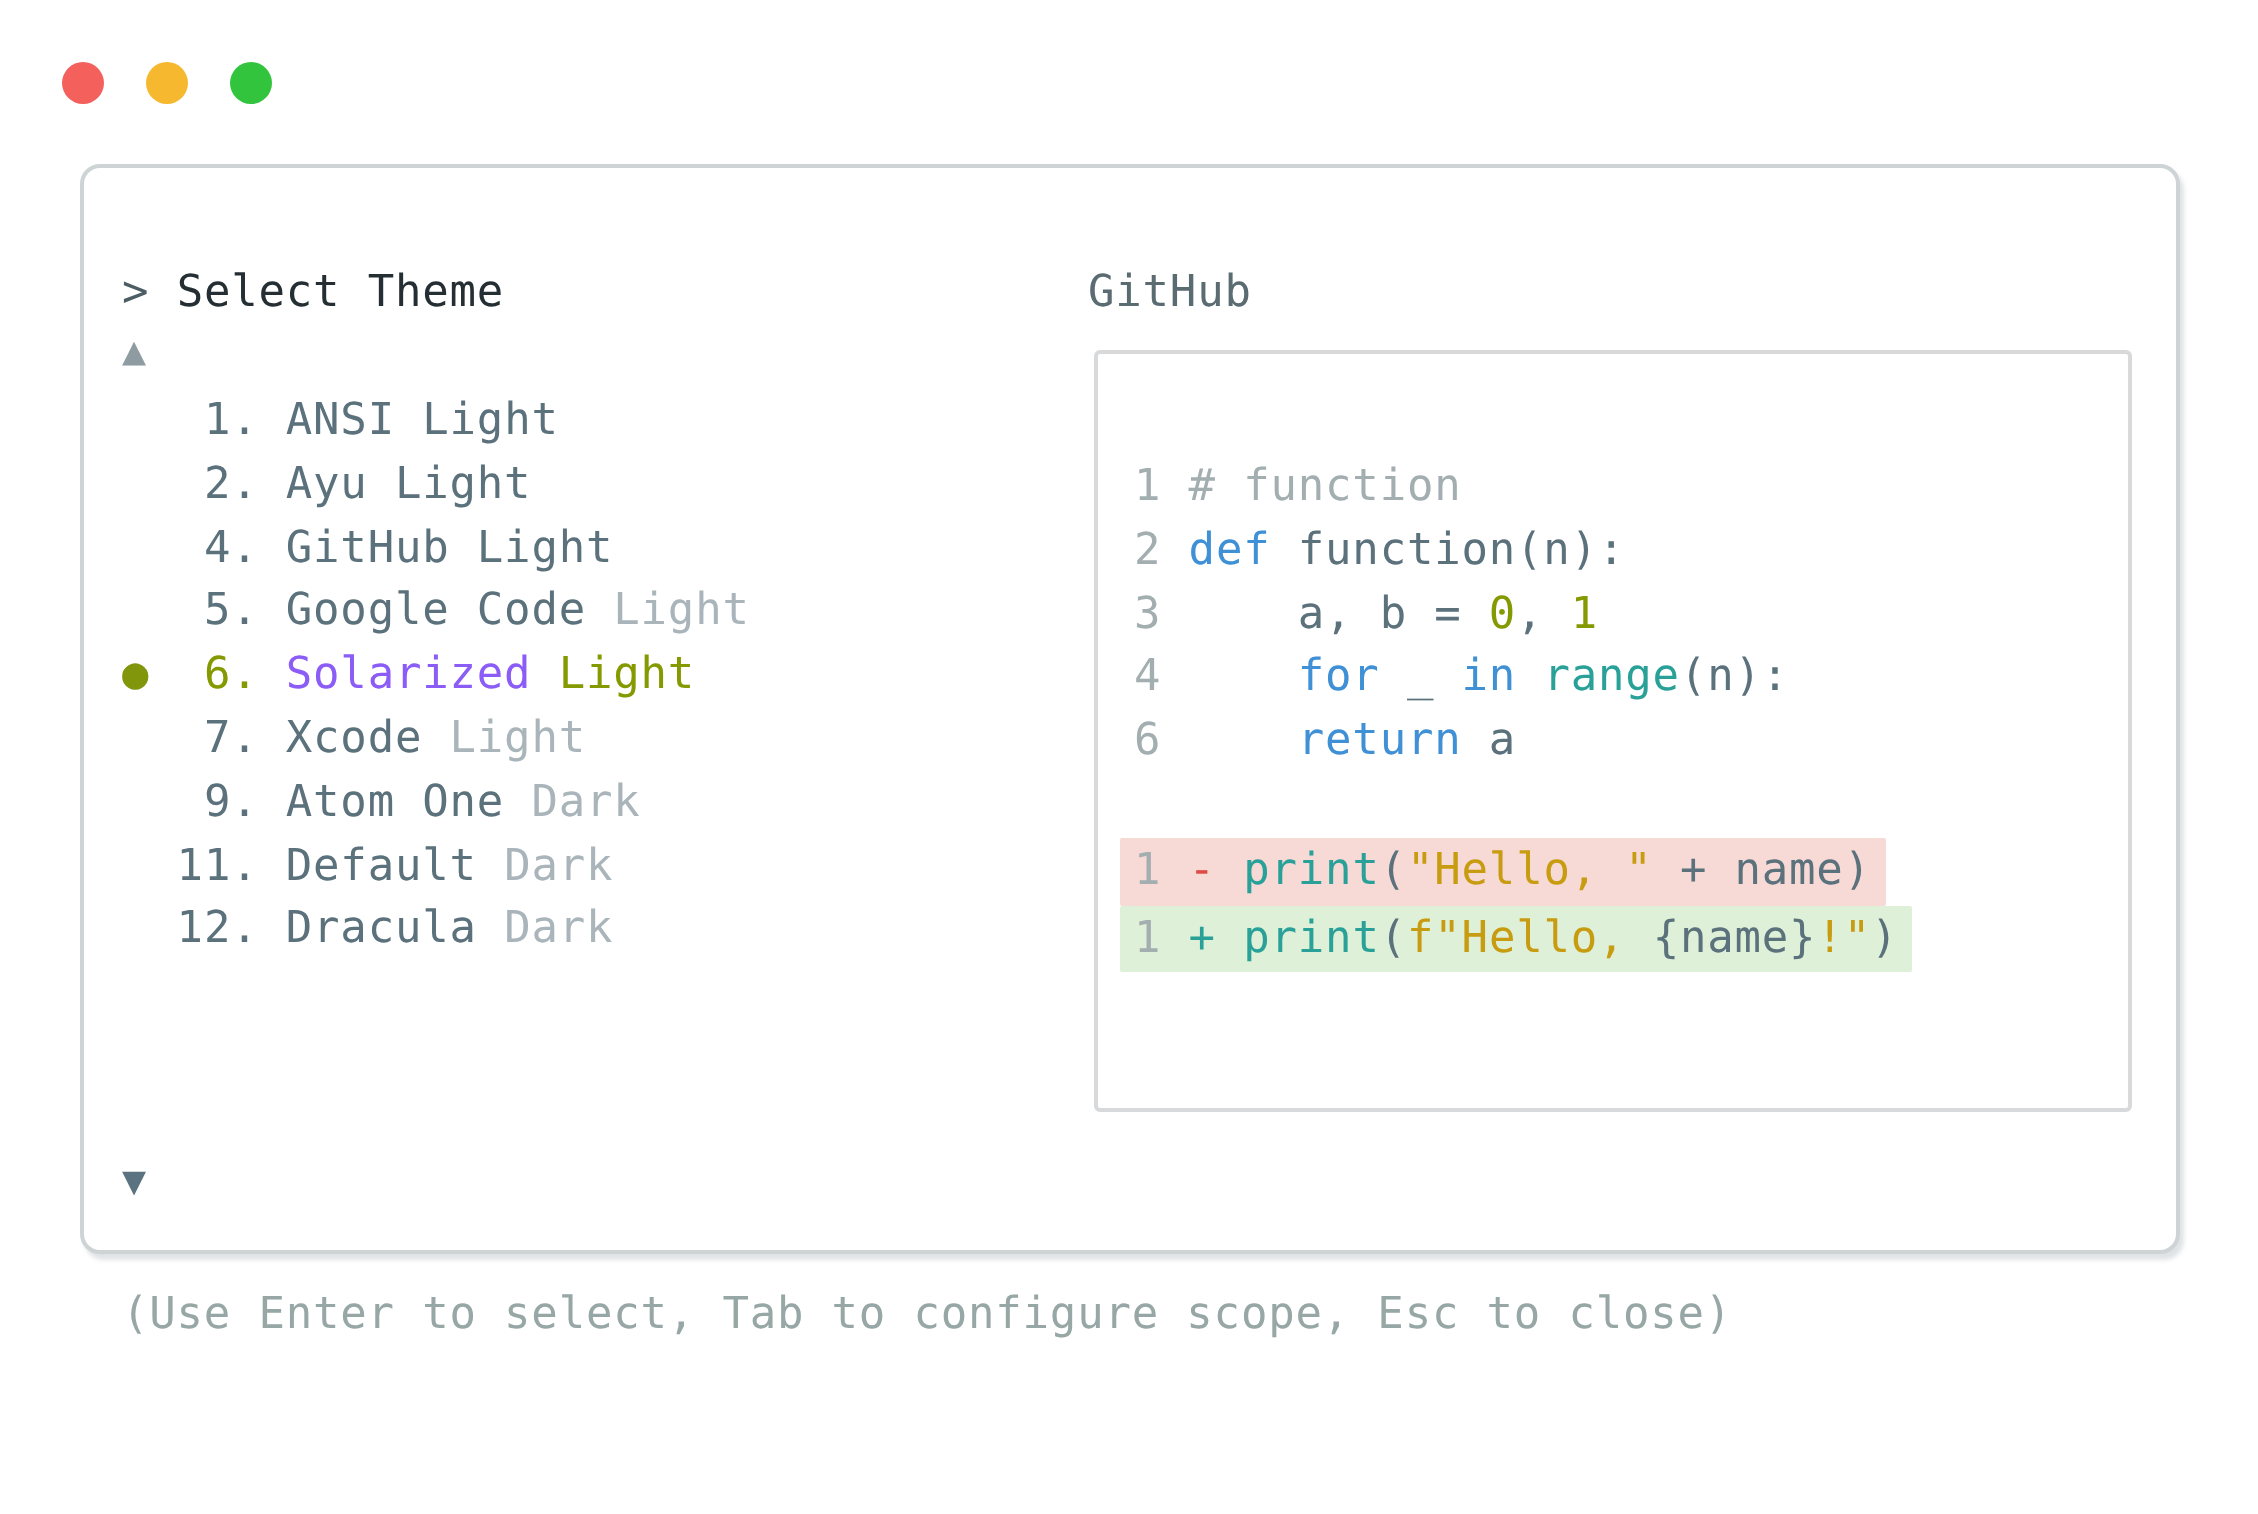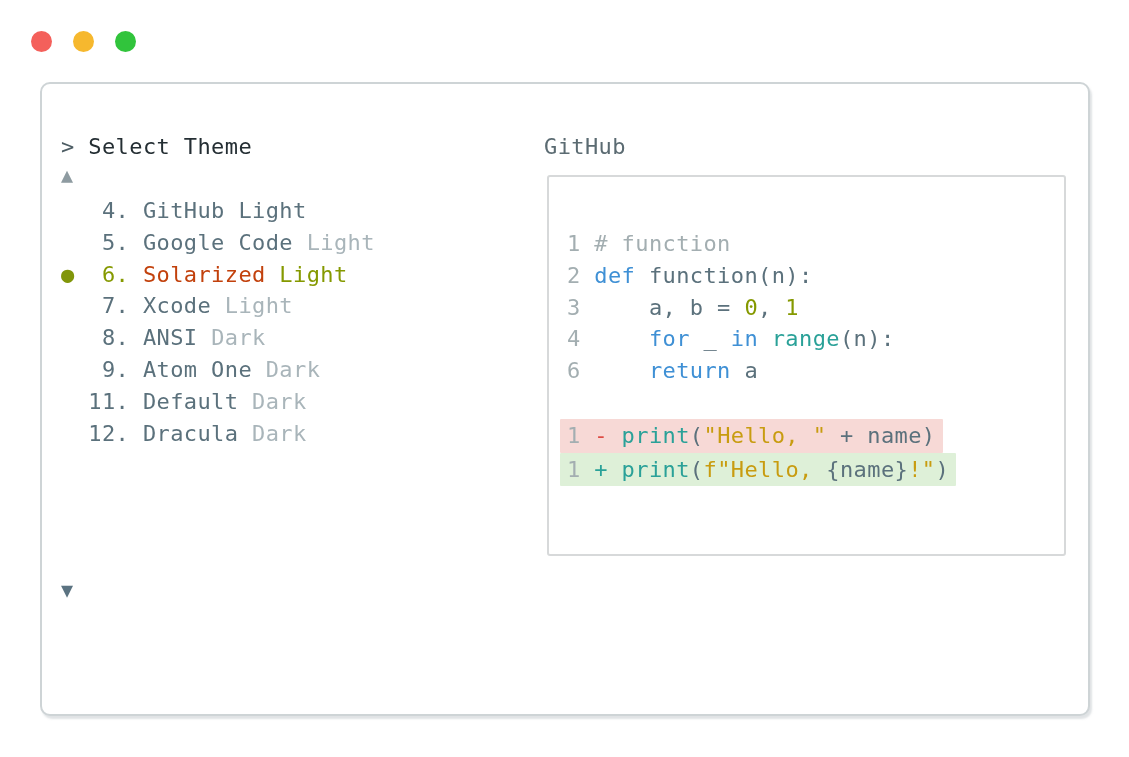--- a/index.html
+++ b/index.html
@@ -9,21 +9,21 @@
     font-size:22px; letter-spacing:0.4px; color:#5b717c;
     position:relative;
   }
 
   
   .traffic { position:absolute; left:31px; top:31px; display:flex; gap:21px; }
   .dot { width:21px; height:21px; border-radius:50%; }
 
   
   .panel {
-    position:absolute; left:40px; top:82px; width:1050px; height:634px;
+    position:absolute; left:40px; top:82px; width:1050px; height:545px;
     background:#ffffff; border:2px solid #ced4d6; border-radius:10px;
     box-shadow:2px 3px 2px rgba(165,176,180,0.35);
   }
 
   .prompt { position:absolute; left:19px; top:47px; line-height:32px; white-space:pre; }
   .prompt .arrow { color:#4d5d64; }
   .prompt .title { color:#242e33; }
 
   .scroll-arrow { position:absolute; left:19px; font-size:20px; line-height:24px; }
   .scroll-up   { top:79px;  color:#8e9ba1; }
@@ -56,32 +56,34 @@
   <div class="dot" style="background: rgb(49, 196, 60);"></div>
 </div>
 
 <div class="panel">
 
   <div class="prompt"><span class="arrow">&gt;</span><span> </span><span class="title">Select Theme</span></div>
 
   <div class="scroll-arrow scroll-up">▲</div>
 
   <div class="theme-list">
+      <div class="theme-row"><span class="marker"> </span><span class="num" style="color: rgb(91, 113, 124);">  1. </span><span style="color: rgb(91, 113, 124);">ANSI</span><span style="color: rgb(91, 113, 124);"> Light</span></div>
+      <div class="theme-row"><span class="marker"> </span><span class="num" style="color: rgb(91, 113, 124);">  2. </span><span style="color: rgb(91, 113, 124);">Ayu</span><span style="color: rgb(91, 113, 124);"> Light</span></div>
       <div class="theme-row"><span class="marker"> </span><span class="num" style="color: rgb(91, 113, 124);">  4. </span><span style="color: rgb(91, 113, 124);">GitHub</span><span style="color: rgb(91, 113, 124);"> Light</span></div>
       <div class="theme-row"><span class="marker"> </span><span class="num" style="color: rgb(91, 113, 124);">  5. </span><span style="color: rgb(91, 113, 124);">Google Code</span><span style="color: rgb(169, 181, 186);"> Light</span></div>
-      <div class="theme-row"><span class="marker" style="color: rgb(129, 150, 10);">●</span><span class="num" style="color: rgb(133, 153, 0);">  6. </span><span style="color: #c2410c;">Solarized</span><span style="color: rgb(133, 153, 0);"> Light</span></div>
+      <div class="theme-row"><span class="marker" style="color: rgb(129, 150, 10);">●</span><span class="num" style="color: rgb(133, 153, 0);">  6. </span><span style="color: #8b5cf6;">Solarized</span><span style="color: rgb(133, 153, 0);"> Light</span></div>
       <div class="theme-row"><span class="marker"> </span><span class="num" style="color: rgb(91, 113, 124);">  7. </span><span style="color: rgb(91, 113, 124); text-align: center;">Xcode</span><span style="color: rgb(169, 181, 186);"> Light</span></div>
-      <div class="theme-row"><span class="marker"> </span><span class="num" style="color: rgb(91, 113, 124);">  8. </span><span style="color: rgb(91, 113, 124);">ANSI</span><span style="color: rgb(169, 181, 186);"> Dark</span></div>
       <div class="theme-row"><span class="marker"> </span><span class="num" style="color: rgb(91, 113, 124);">  9. </span><span style="color: rgb(91, 113, 124);">Atom One</span><span style="color: rgb(169, 181, 186);"> Dark</span></div>
       <div class="theme-row"><span class="marker"> </span><span class="num" style="color: rgb(91, 113, 124);"> 11. </span><span style="color: rgb(91, 113, 124);">Default</span><span style="color: rgb(169, 181, 186);"> Dark</span></div>
       <div class="theme-row"><span class="marker"> </span><span class="num" style="color: rgb(91, 113, 124);"> 12. </span><span style="color: rgb(91, 113, 124);">Dracula</span><span style="color: rgb(169, 181, 186);"> Dark</span></div>
     </div>
 
   <div class="scroll-arrow scroll-down">▼</div>
 
+  <div class="help">(Use Enter to select, Tab to configure scope, Esc to close)</div>
 
   <div class="preview-label">GitHub</div>
 
   <div class="preview-box">
     <div class="code">
         <div class="code-line"><span class="lineno" style="color: rgb(163, 174, 177);">1 </span><span style="color: rgb(163, 174, 177);"># function</span></div>
         <div class="code-line"><span class="lineno" style="color: rgb(163, 174, 177);">2 </span><span style="color: rgb(63, 144, 213);">def</span><span style="color: rgb(91, 113, 124);"> function(n):</span></div>
         <div class="code-line"><span class="lineno" style="color: rgb(163, 174, 177);">3 </span><span style="color: rgb(91, 113, 124);">    a, b = </span><span style="color: rgb(133, 153, 0);">0</span><span style="color: rgb(91, 113, 124);">, </span><span style="color: rgb(133, 153, 0);">1</span></div>
         <div class="code-line"><span class="lineno" style="color: rgb(163, 174, 177);">4 </span><span style="color: rgb(91, 113, 124);">    </span><span style="color: rgb(63, 144, 213);">for</span><span style="color: rgb(91, 113, 124);"> _ </span><span style="color: rgb(63, 144, 213);">in</span><span style="color: rgb(91, 113, 124);"> </span><span style="color: rgb(42, 161, 152);">range</span><span style="color: rgb(91, 113, 124);">(n):</span></div>
         <div class="code-line"><span class="lineno" style="color: rgb(163, 174, 177);">6 </span><span style="color: rgb(91, 113, 124);">    </span><span style="color: rgb(63, 144, 213);">return</span><span style="color: rgb(91, 113, 124);"> a</span></div>

